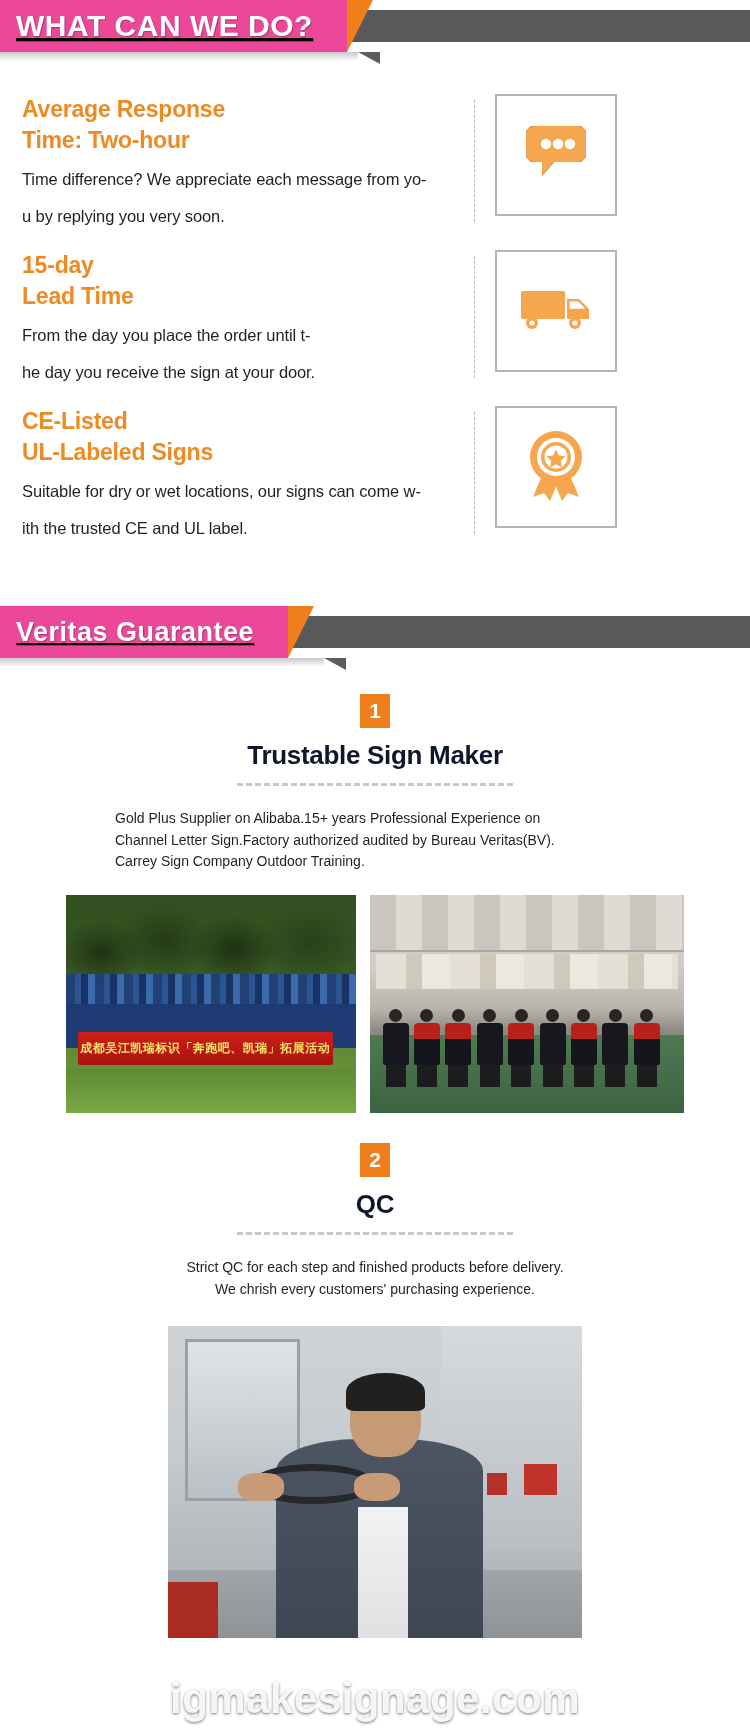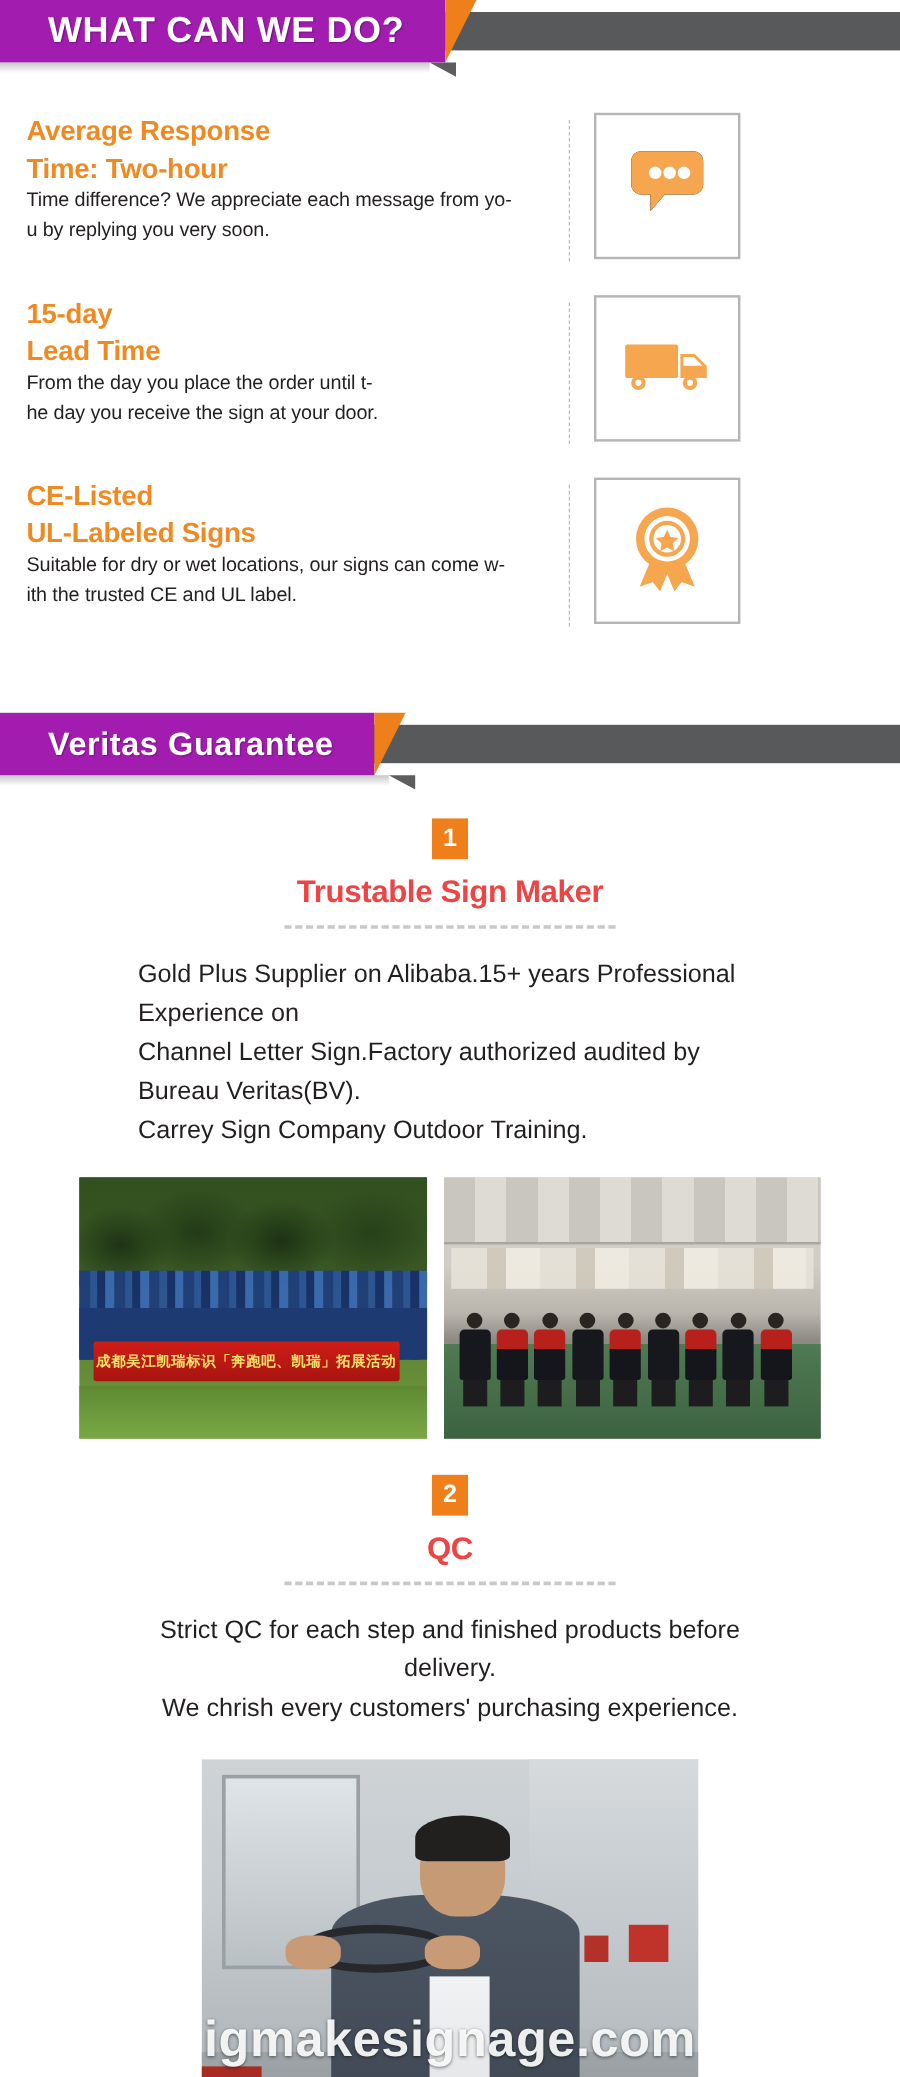--- a/index.html
+++ b/index.html
@@ -13,24 +13,25 @@
   
   .ribbon-wrap { position: relative; width: 750px; height: 60px; }
   .ribbon-grey {
     position: absolute; left: 0; top: 10px;
     width: 750px; height: 32px;
     background: #58595b;
   }
   .ribbon-orange {
     position: absolute; left: 0; top: 0;
     height: 52px;
-    background: #a21caf;
+    background: #ec4899;
     display: flex; align-items: center;
-    padding-left: 40px; padding-right: 34px;
+    padding-left: 16px; padding-right: 34px;
     z-index: 3;
+    text-decoration: underline;
   }
   .ribbon-orange::after {
     content: "";
     position: absolute; right: -26px; top: 0;
     width: 0; height: 0;
     border-top: 52px solid #ef7f1a;
     border-right: 26px solid transparent;
   }
   .ribbon-fold {
     position: absolute; top: 52px;
@@ -69,21 +70,21 @@
     color: #ef8a22;
     font-size: 23px;
     font-weight: bold;
     line-height: 1.33;
     letter-spacing: -.2px;
   }
   .feat-body {
     color: #231f20;
     font-size: 16.5px;
     line-height: 1.42;
-    margin-top: 1px;
+    margin-top: 13px;
     letter-spacing: -.1px;
   }
   .dashed-sep {
     width: 0;
     border-left: 1px dashed #b9b9b9;
     margin: 6px 20px 6px 0;
     align-self: stretch;
     min-height: 118px;
   }
   .icon-box {
@@ -102,32 +103,32 @@
     color: #fff;
     font-size: 21px;
     font-weight: bold;
     display: flex; align-items: center; justify-content: center;
     margin: 0 auto;
   }
   .sec-title {
     text-align: center;
     font-size: 26px;
     font-weight: bold;
-    color: #ef4444;
+    color: #0f172a;
     margin-top: 12px;
     letter-spacing: -.3px;
   }
   .dash-rule {
     width: 276px;
     height: 0;
     border-top: 3px dashed #c9c9c9;
     margin: 12px auto 0 auto;
   }
   .sec-para {
-    font-size: 21px;
+    font-size: 14px;
     line-height: 1.55;
     color: #231f20;
     text-align: left;
     margin: 22px auto 0 auto;
     width: 520px;
   }
   .sec-para.centered { text-align: center; width: 540px; }
 
   
   .photo-row {

